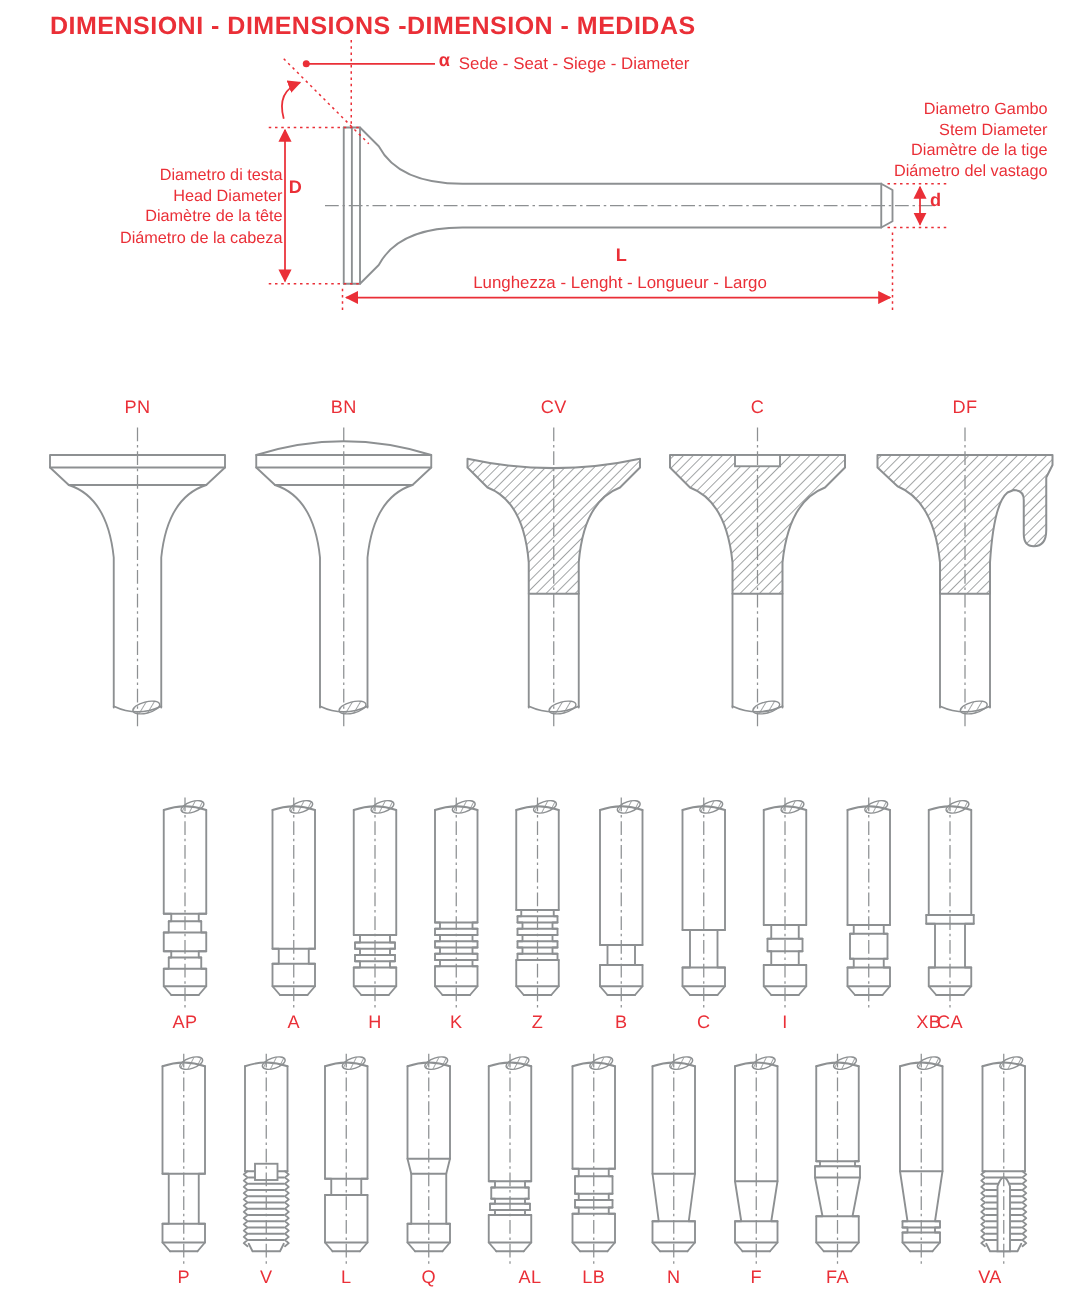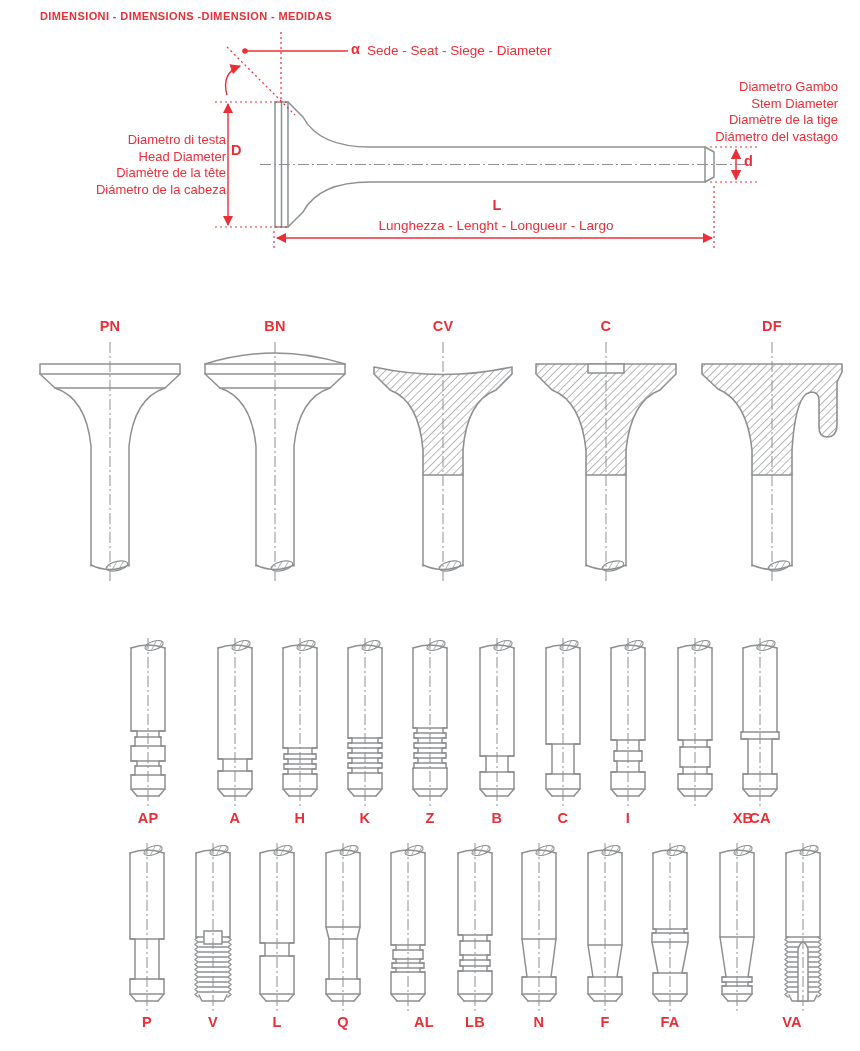--- a/index.html
+++ b/index.html
@@ -1,24 +1,24 @@
 <!DOCTYPE html>
 <html style="--accent: #ea2f37; --line: #8d9092;"><head>
 <meta charset="utf-8">
 <style>
   :root { --accent:#ea2f37; --line:#8d9092; }
   html,body { margin:0; padding:0; background:#fff; }
   body { font-family:"Liberation Sans","DejaVu Sans",sans-serif; }
   #page { position:relative; width:860px; height:1051px; background:#fff; overflow:hidden; }
-  .hd { position:absolute; font-weight:700; color:var(--accent); font-size:11px; letter-spacing:.4px; white-space:nowrap; }
+  .hd { position:absolute; font-weight:700; color:var(--accent); font-size:20px; letter-spacing:.4px; white-space:nowrap; }
   .rlab { position:absolute; color:var(--accent); font-size:13.5px; white-space:nowrap; }
   .rblock { position:absolute; text-align:right; color:var(--accent); font-size:13px; line-height:16.6px; white-space:nowrap; }
   .rsym { position:absolute; color:var(--accent); font-weight:700; font-size:14.5px; }
   .cent { transform:translateX(-50%); }
-  .slab { position:absolute; transform:translateX(-50%); color:var(--accent); font-weight:700; font-size:14.5px; letter-spacing:.3px; white-space:nowrap; }
+  .slab { position:absolute; transform:translateX(-50%); color:var(--accent); font-weight:400; font-size:14.5px; letter-spacing:.3px; white-space:nowrap; }
   .fig { position:absolute; }
   svg { overflow:visible; }
   svg .g { stroke:var(--line); fill:none; stroke-width:1.5; stroke-linecap:round; stroke-linejoin:round; }
   svg .cl2 { stroke:var(--line); fill:none; stroke-width:1; stroke-dasharray:11 3 2 3; }
   svg .gs { stroke:var(--line); stroke-width:1.5; fill:#fff; }
   svg .ghatch { stroke:var(--line); stroke-width:1.6; fill:url(#hatch); stroke-linejoin:round; }
   svg .he { stroke:var(--line); stroke-width:1.1; fill:url(#hatch); }
   svg .r { stroke:var(--accent); fill:none; stroke-width:1.4; }
   svg .rdot { stroke-dasharray:2 3; stroke-width:1.2; }
   svg .rf { fill:var(--accent); stroke:none; }

